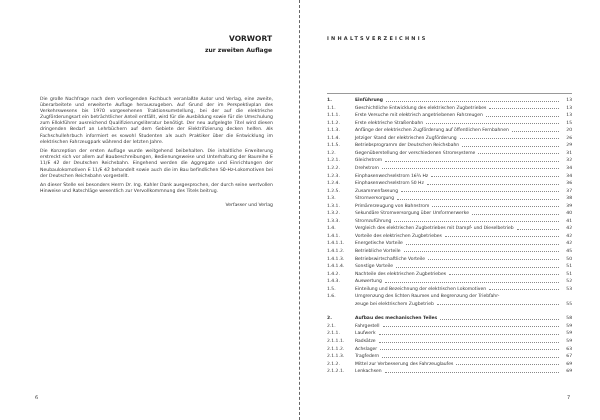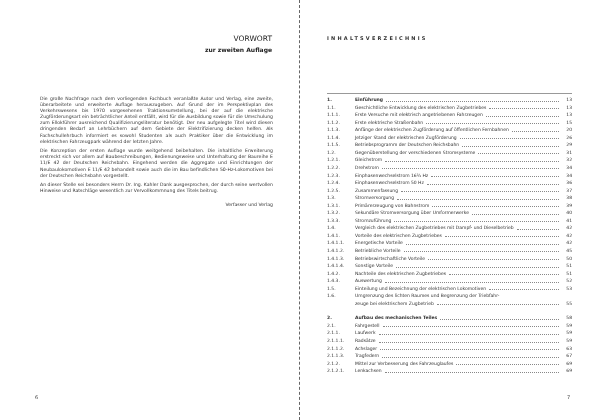--- a/index.html
+++ b/index.html
@@ -3,21 +3,21 @@
 <meta charset="utf-8">
 <style>
   html, body { margin:0; padding:0; }
   body { width:600px; height:420px; background:#fff; position:relative; overflow:hidden;
          font-family:"DejaVu Sans", sans-serif; color:#2a2a2a; }
   .page { position:absolute; top:0; height:420px; }
   .left { left:0; width:298px; }
   .right { left:302px; width:298px; }
   .divider { position:absolute; left:299px; top:0; width:0; height:420px;
              border-left:1.5px dashed #666; }
-  .vorwort-title { position:absolute; right:26px; top:34px; font-weight:normal; font-size:7.5px; color:#222; text-align:right; }
+  .vorwort-title { position:absolute; right:26px; top:34px; font-weight:bold; font-size:7.5px; color:#222; text-align:right; }
   .vorwort-sub { position:absolute; right:26px; top:46px; font-weight:bold; font-size:6px; color:#222; text-align:right; }
   .body { position:absolute; left:40px; top:96px; width:233px; font-size:4.6px; line-height:6.1px; text-align:justify; color:#333; }
   .body p { margin:0 0 3.5px 0; }
   .sign { text-align:right; margin-top:8px; }
   .pnum { position:absolute; top:394px; font-size:5px; color:#444; }
   .pnum.l { left:35px; }
   .pnum.r { left:265px; }
   .toc-title { position:absolute; left:25px; top:35px; font-size:5px; font-weight:bold; letter-spacing:2.2px; color:#333; }
   .toc { position:absolute; left:25px; top:93px; width:245px; font-size:4.5px; color:#333; }
   .toc-rule { border-top:0.6px solid #999; margin-bottom:2px; }

